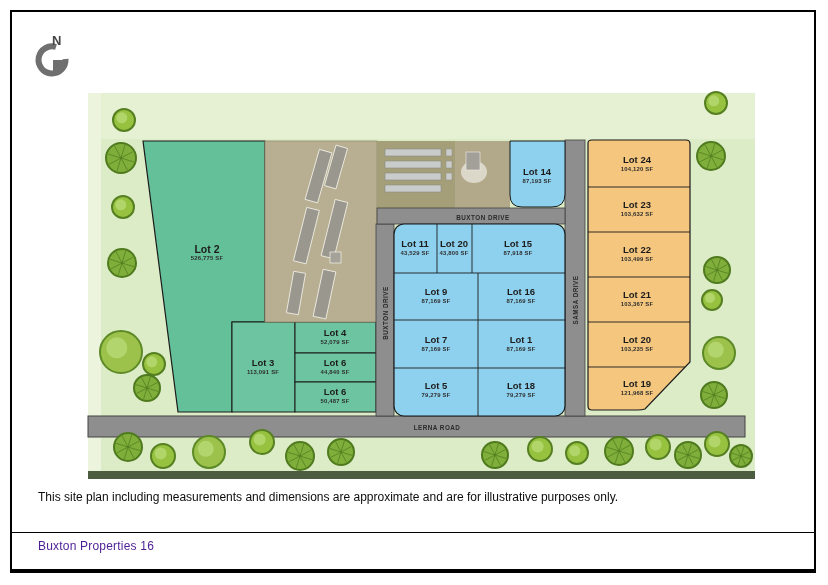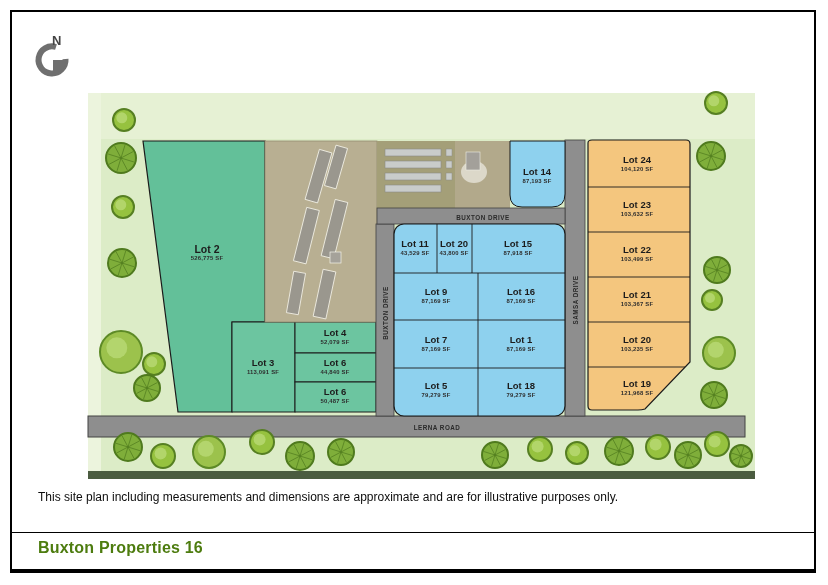--- a/index.html
+++ b/index.html
@@ -16,21 +16,21 @@
   
   .road-label{position:absolute;transform:translate(-50%,-50%);font-size:6.3px;font-weight:700;
               color:#2a2a2a;letter-spacing:.5px;white-space:nowrap;}
   .road-label.vert{transform:translate(-50%,-50%) rotate(-90deg);}
   
   .north-n{position:absolute;left:52px;top:33px;font-size:13px;font-weight:600;color:#454545;}
   
   .disclaimer{position:absolute;left:38px;top:492px;width:720px;font-size:12px;
               line-height:11.8px;color:#0d0d0d;}
   .title-rule{position:absolute;left:12px;right:12px;top:532px;border-top:1.5px solid #000;}
-  .plan-title{position:absolute;left:38px;top:539px;font-size:16px;font-weight:700;color:#4d7c0f;letter-spacing:.2px;}
+  .plan-title{position:absolute;left:38px;top:539px;font-size:12px;font-weight:400;color:#4c1d95;letter-spacing:.2px;}
 </style>
 </head>
 <body>
 
 <div class="page">
   <div class="frame"></div>
 
   <svg class="map-svg" viewBox="0 0 828 585">
 
     <rect x="88" y="93" width="667" height="386" rx="3" fill="#dcecc7"></rect>

